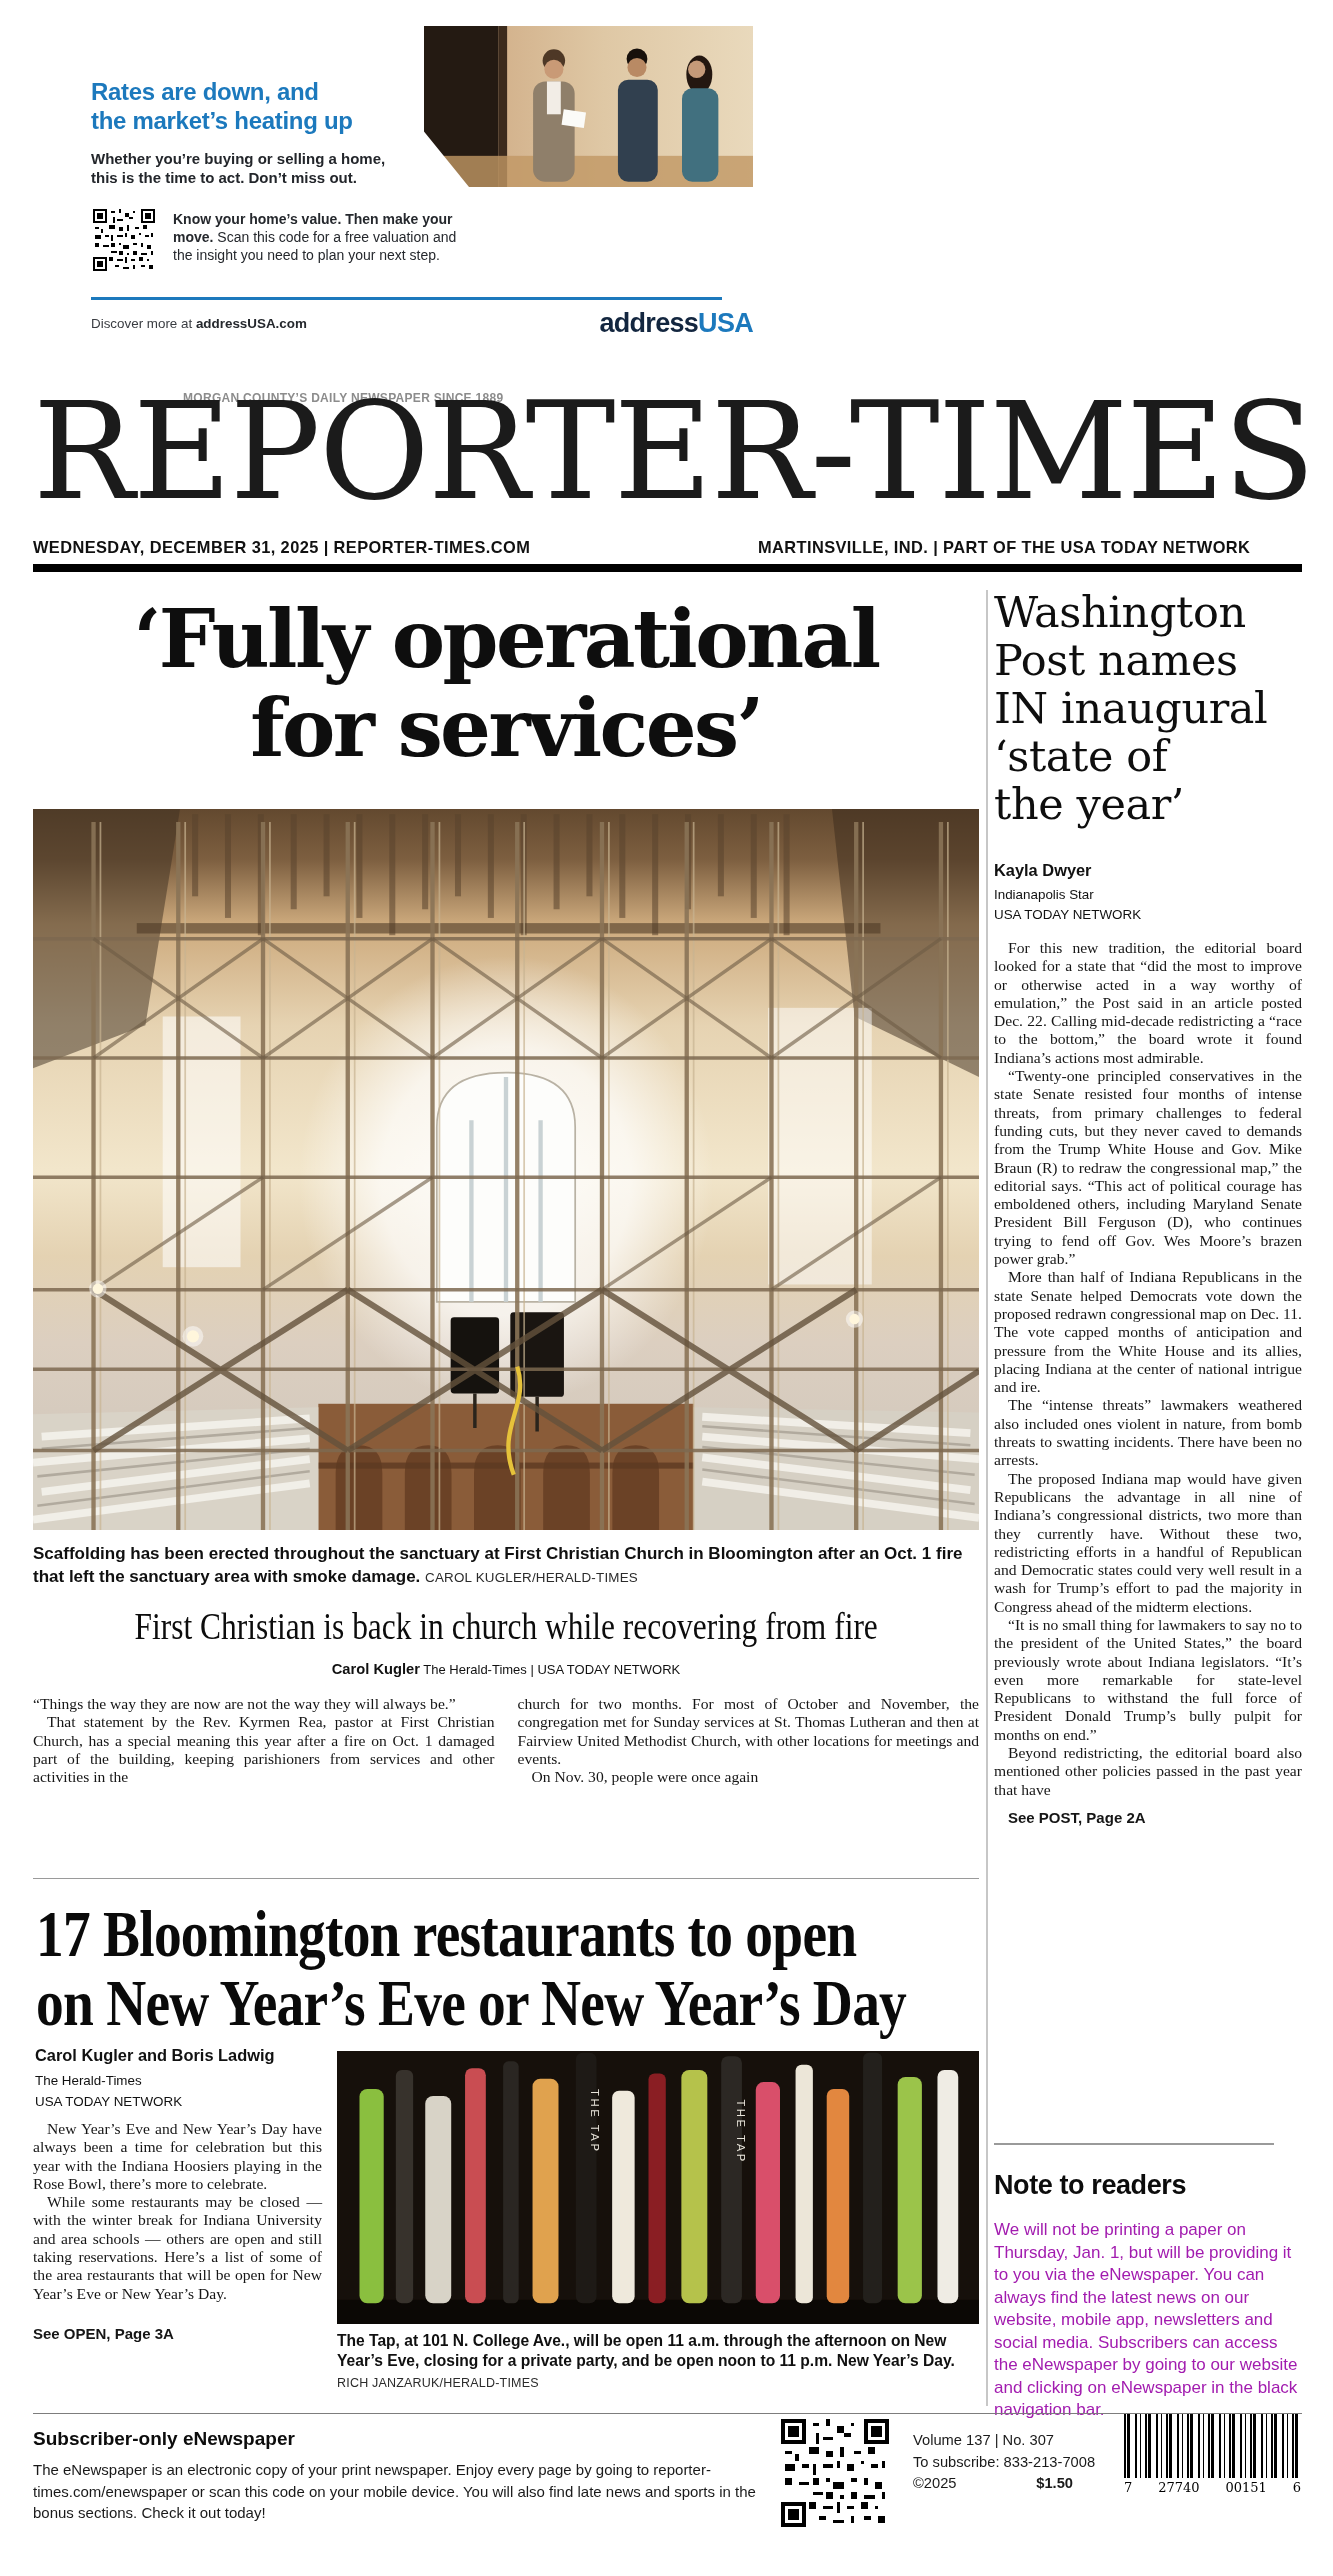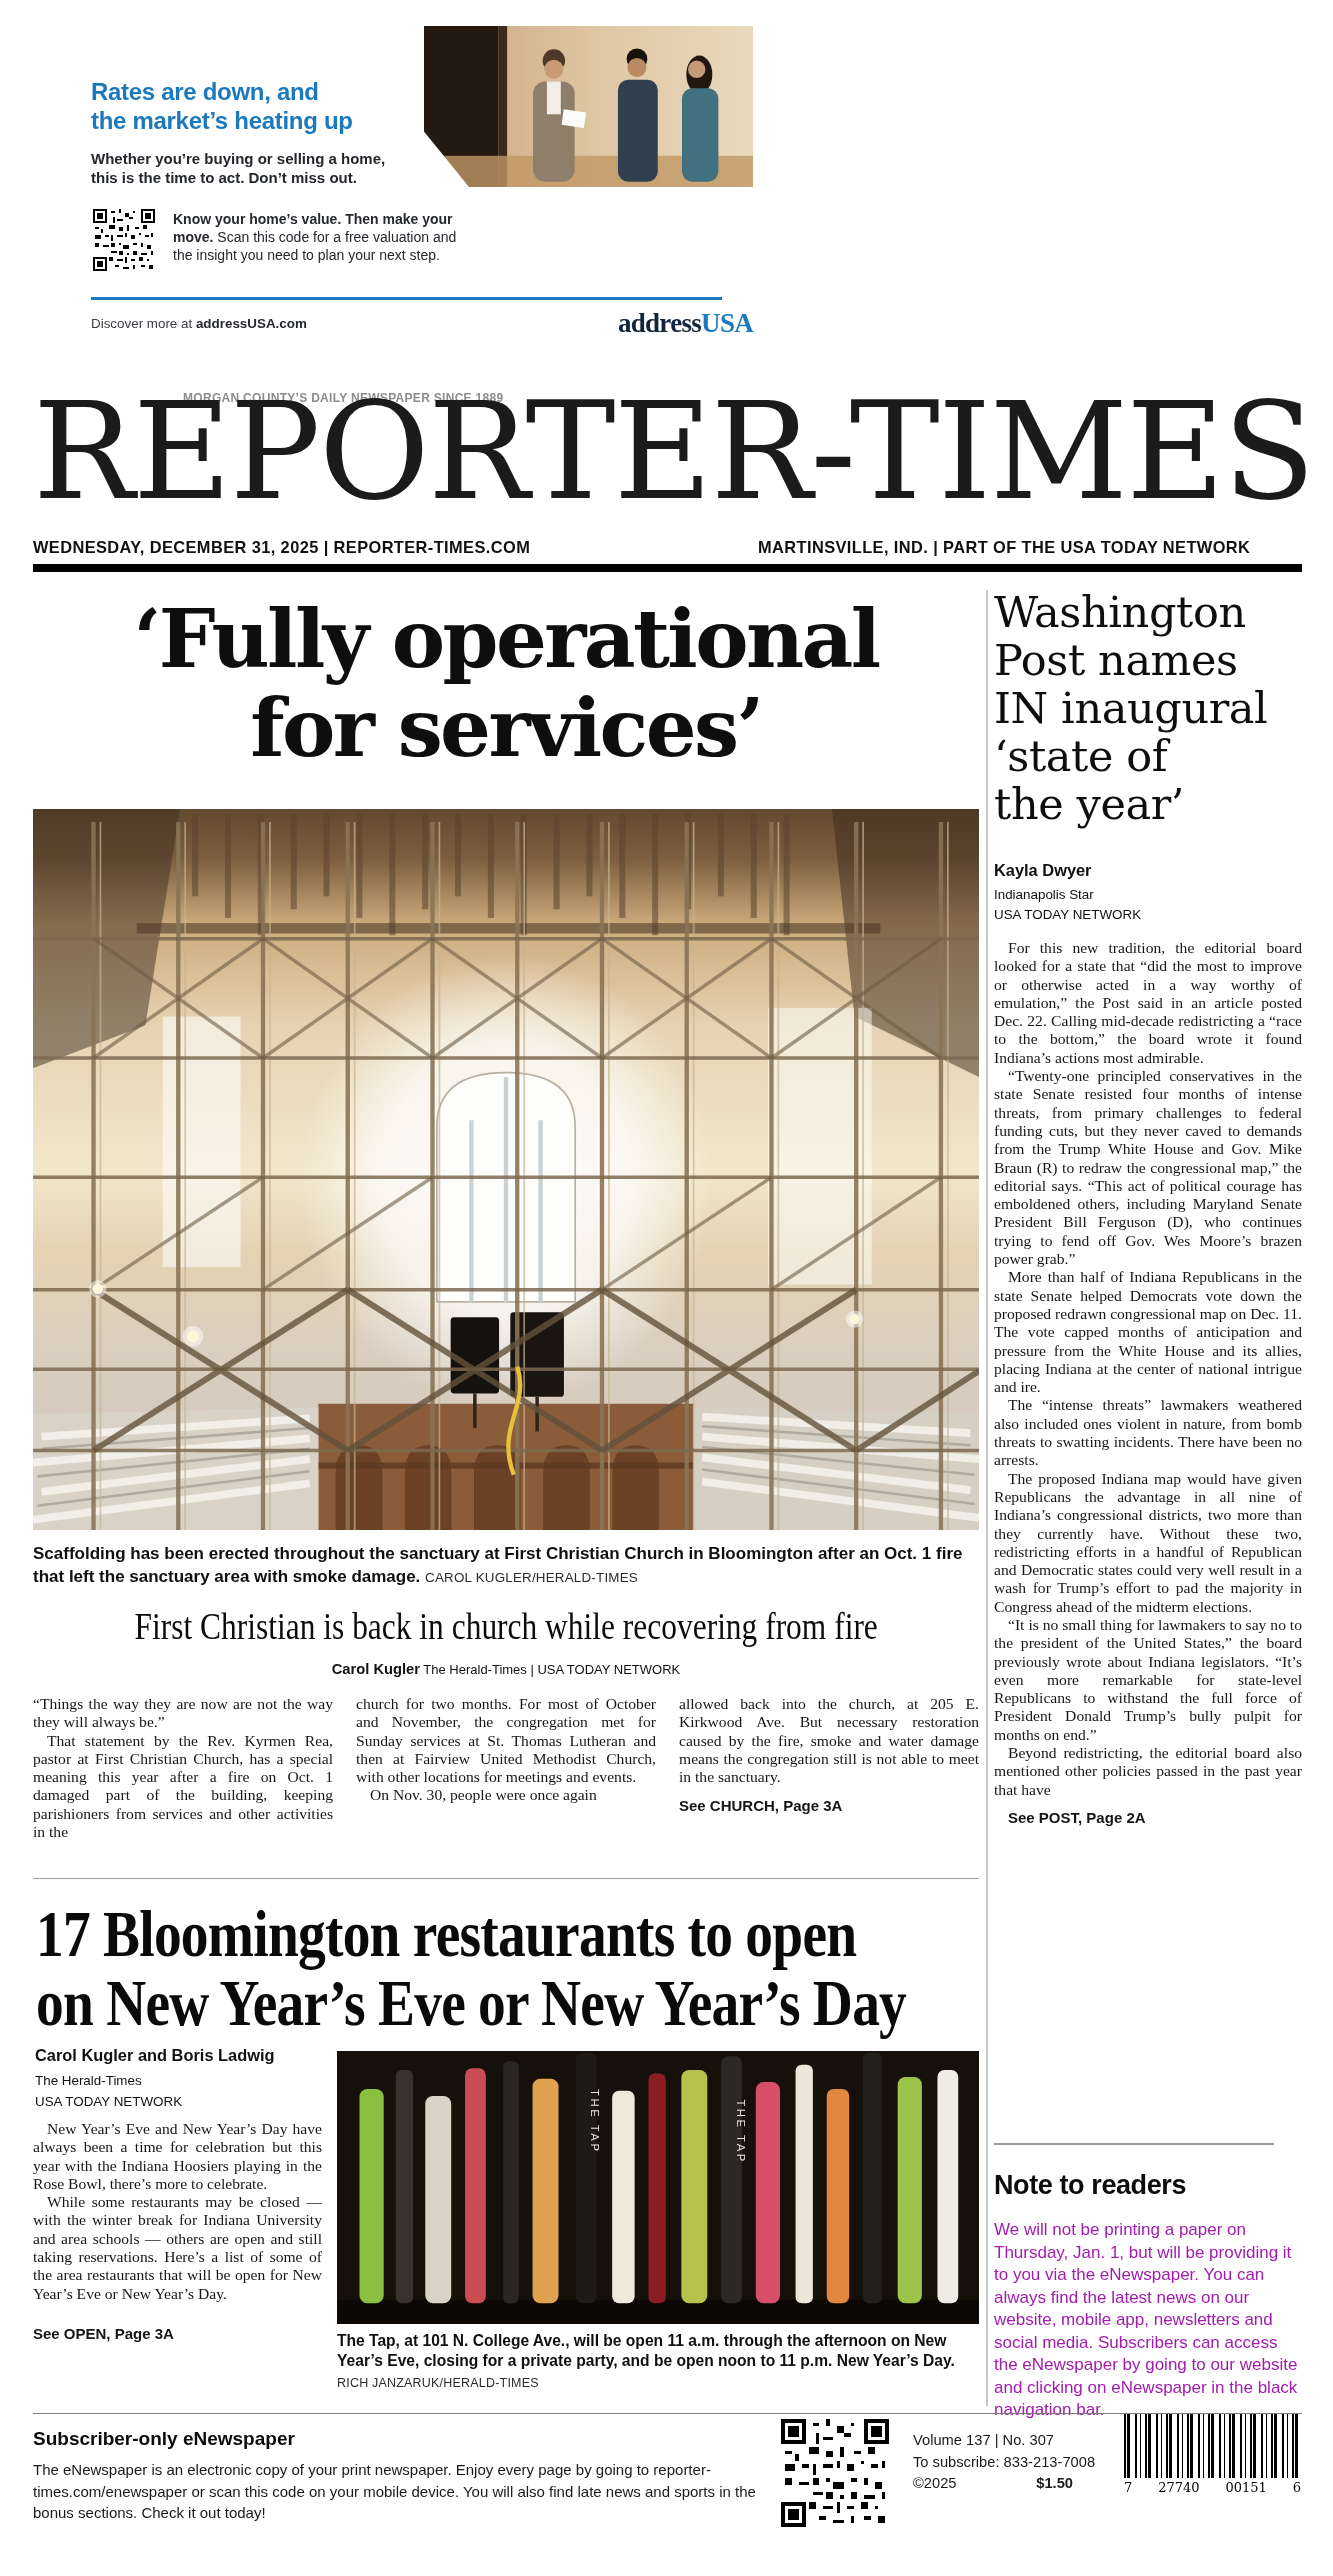--- a/index.html
+++ b/index.html
@@ -15,21 +15,21 @@
   .ad-sub { position:absolute; left:56px; top:125px; font-family:"Liberation Sans",sans-serif;
             font-size:15px; line-height:19px; color:#23262b; font-weight:bold; }
   .ad-qr { position:absolute; left:56px; top:183px; width:66px; height:66px; }
   .ad-know { position:absolute; left:138px; top:186px; width:290px; font-family:"Liberation Sans",sans-serif;
              font-size:14px; line-height:18px; color:#25282d; }
   .ad-know .b { font-weight:bold; }
   .ad-rule { position:absolute; left:56px; top:273px; width:631px; height:2.6px; background:#1c79bd; }
   .ad-discover { position:absolute; left:56px; top:292px; font-family:"Liberation Sans",sans-serif;
                  font-size:13.4px; color:#3a3d42; }
   .ad-discover .b { font-weight:bold; color:#25282d; }
-  .ad-logo { position:absolute; right:0; top:284px; font-family:Liberation Serif, serif;
+  .ad-logo { position:absolute; right:0; top:284px; font-family:Liberation Sans, sans-serif;
              font-weight:bold; font-size:27px; letter-spacing:-0.7px; }
   .ad-photo { position:absolute; left:389px; top:1.7px; width:329px; height:161px; }
 
   
   .kicker { left:183px; top:391px; font-family:"Liberation Sans",sans-serif; font-weight:bold;
             font-size:12px; letter-spacing:0.3px; color:#8c8c8c; }
   .mast-title { left:33px; top:379px; width:1269px; text-align:center; font-family:"DejaVu Serif",serif;
                 font-size:135px; line-height:145px; letter-spacing:-1.7px; color:#1b1b1b; white-space:nowrap; }
   .dateline { top:538px; font-family:"Liberation Sans",sans-serif; font-weight:bold; font-size:16.4px;
               letter-spacing:0.4px; color:#111; }
@@ -358,24 +358,20 @@
 
   <div class="abs lead-cols">
     <div class="col bodytext">
       <p>“Things the way they are now are not the way they will always be.”</p>
       <p class="ind">That statement by the Rev. Kyrmen Rea, pastor at First Christian Church, has a special meaning this year after a fire on Oct. 1 damaged part of the building, keeping parishioners from services and other activities in the</p>
     </div>
     <div class="col bodytext">
       <p>church for two months. For most of October and November, the congregation met for Sunday services at St. Thomas Lutheran and then at Fairview United Methodist Church, with other locations for meetings and events.</p>
       <p class="ind">On Nov. 30, people were once again</p>
     </div>
-    <div class="col bodytext">
-      <p>allowed back into the church, at 205 E. Kirkwood Ave. But necessary restoration caused by the fire, smoke and water damage means the congregation still is not able to meet in the sanctuary.</p>
-      <p class="jump">See CHURCH, Page 3A</p>
-    </div>
   </div>
 
   <div class="abs divider"></div>
 
   <div class="abs rest-headline">
     <div>17 Bloomington restaurants to open</div>
     <div>on New Year’s Eve or New Year’s Day</div>
   </div>
   <div class="abs rest-byline">
     <div class="name">Carol Kugler and Boris Ladwig</div>

